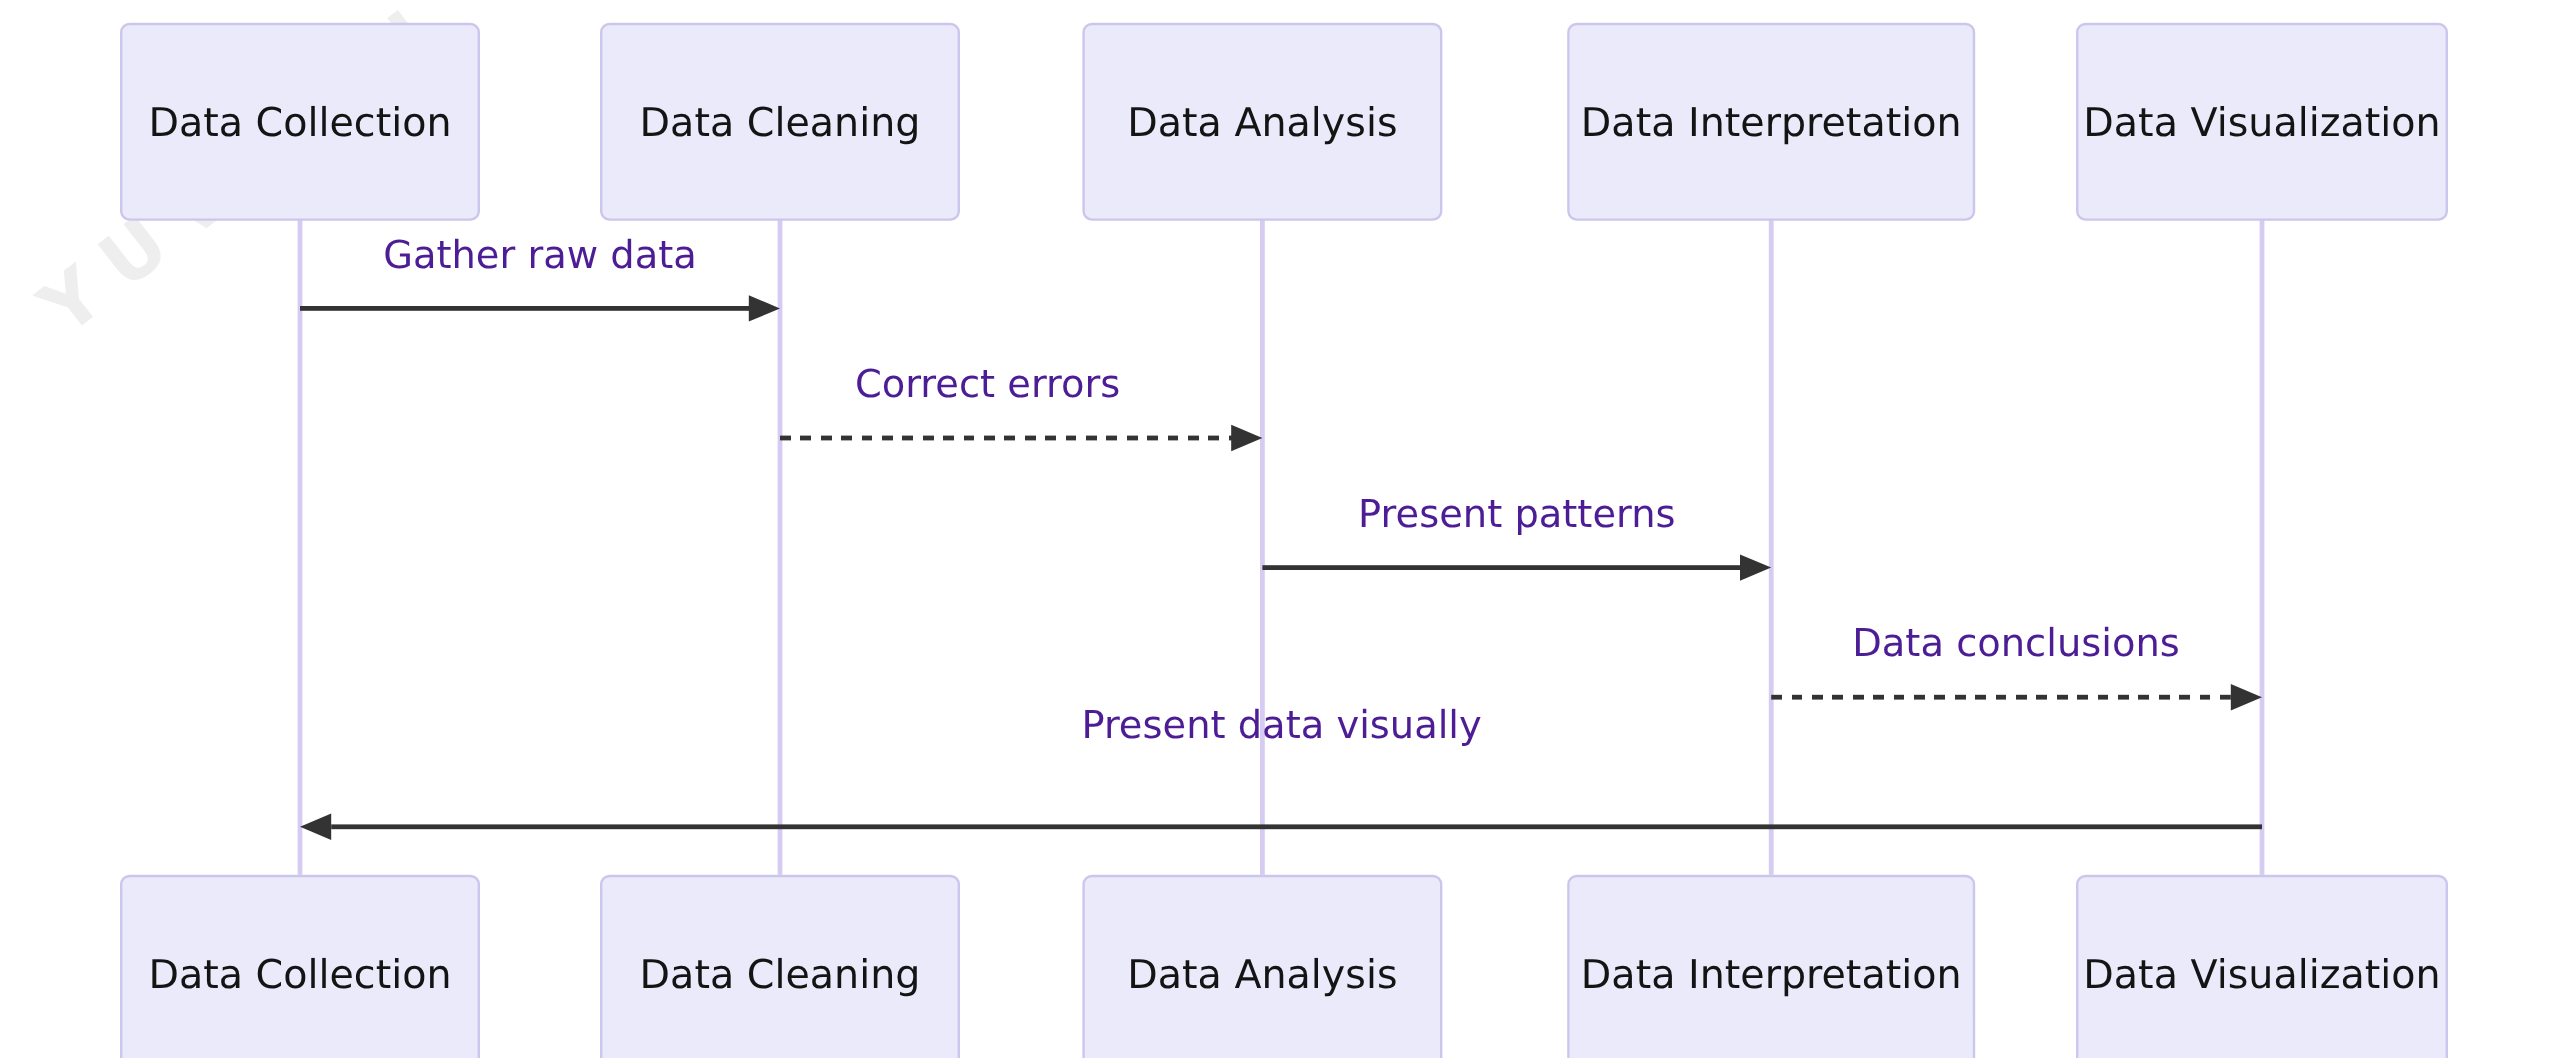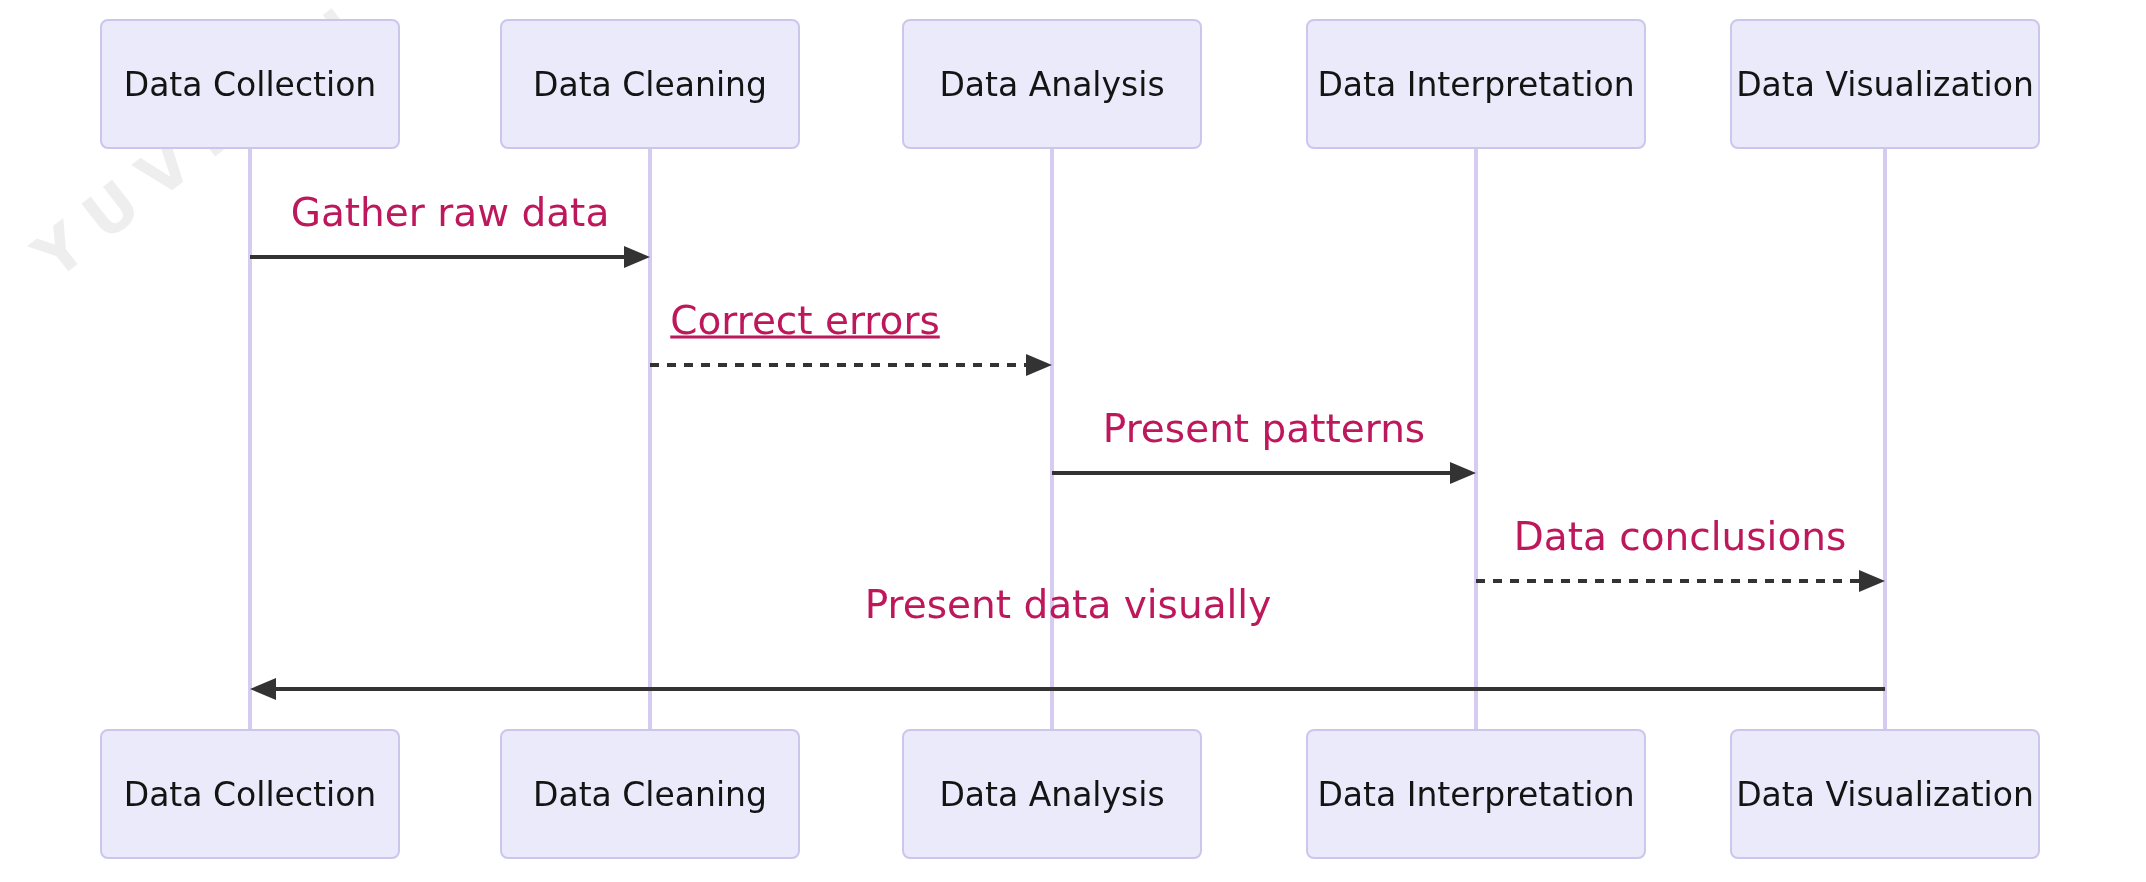--- a/index.html
+++ b/index.html
@@ -23,21 +23,21 @@
     transform-origin: 0 50%;
     font-size: 62px;
     font-weight: bold;
     letter-spacing: 18px;
     color: rgba(40, 40, 40, 0.08);
     white-space: nowrap;
     user-select: none;
   }
   .actor-box {
     position: absolute;
-    height: 130px;
+    height: 165px;
     background: #eaeafa;
     border: 2px solid #cdc6ec;
     border-radius: 8px;
     box-sizing: border-box;
     display: flex;
     align-items: center;
     justify-content: center;
     font-size: 33px;
     color: #141414;
     white-space: nowrap;
@@ -71,22 +71,22 @@
   .arrowhead-left {
     position: absolute;
     width: 0; height: 0;
     border-top: 11px solid transparent;
     border-bottom: 11px solid transparent;
     border-right: 26px solid #333333;
   }
   .msg-label {
     position: absolute;
     transform: translate(-50%, -50%);
-    font-size: 39px;
-    color: #be185d;
+    font-size: 32px;
+    color: #4c1d95;
     white-space: nowrap;
   }
 </style>
 </head>
 <body>
 
 <div class="canvas">
 
   <div class="watermark">YUVIJEN</div>
 
@@ -125,21 +125,21 @@
     <span>Data Interpretation</span>
   </div>
   <div class="actor-box bottom" style="left:1730px; width:310px;">
     <span>Data Visualization</span>
   </div>
 
   <div class="msg-label" style="left:450px; top:212px;">Gather raw data</div>
   <div class="msg-line-solid" style="left:250px; top:255px; width:376px;"></div>
   <div class="arrowhead-right" style="left:624px; top:246px;"></div>
 
-  <div class="msg-label" style="left:805px; top:320px;text-decoration:underline;">Correct errors</div>
+  <div class="msg-label" style="left:823px; top:320px;">Correct errors</div>
   <div class="msg-line-dashed" style="left:650px; top:363px; width:378px;"></div>
   <div class="arrowhead-right" style="left:1026px; top:354px;"></div>
 
   <div class="msg-label" style="left:1264px; top:428px;">Present patterns</div>
   <div class="msg-line-solid" style="left:1052px; top:471px; width:400px;"></div>
   <div class="arrowhead-right" style="left:1450px; top:462px;"></div>
 
   <div class="msg-label" style="left:1680px; top:536px;">Data conclusions</div>
   <div class="msg-line-dashed" style="left:1476px; top:579px; width:383px;"></div>
   <div class="arrowhead-right" style="left:1859px; top:570px;"></div>

